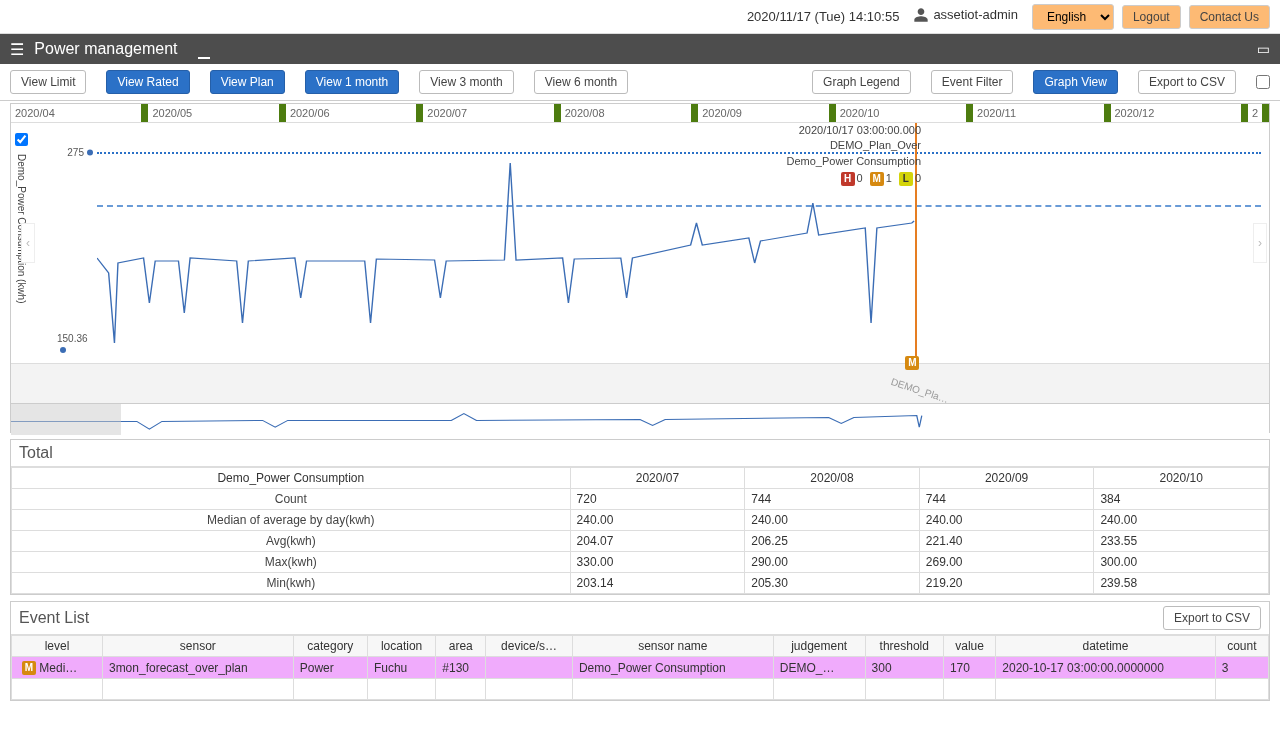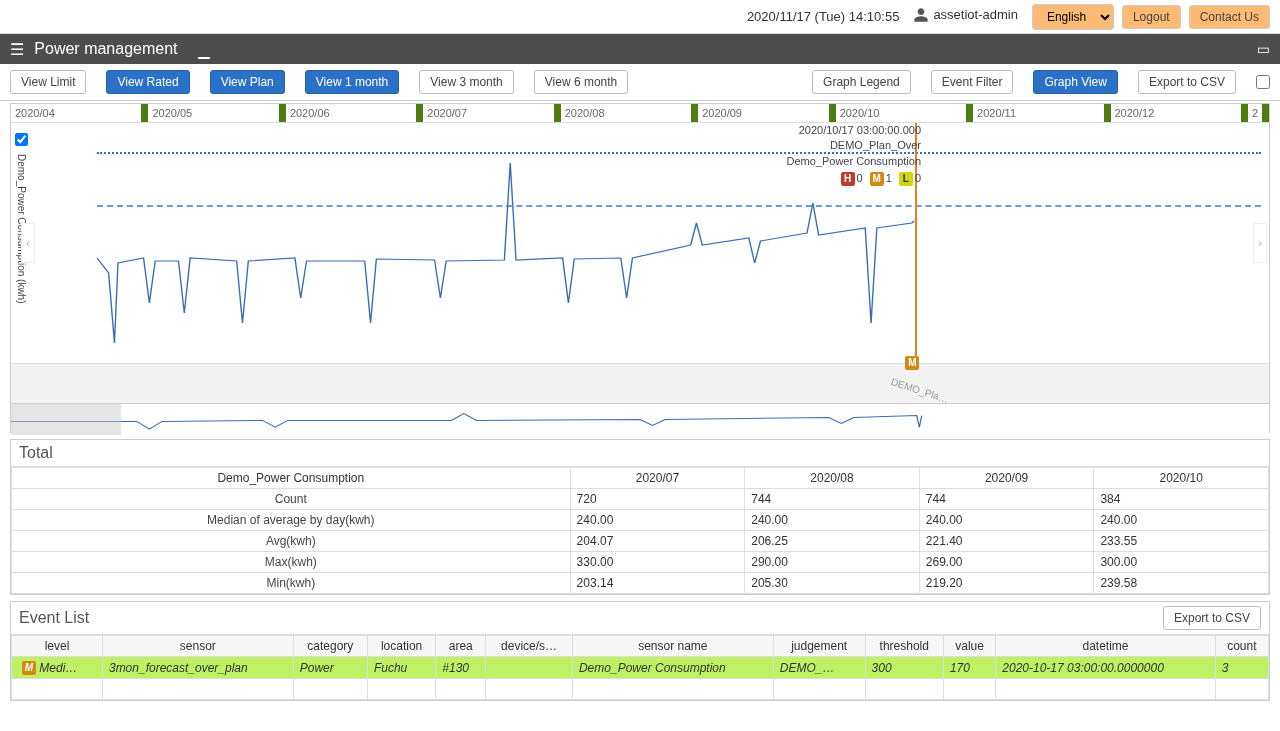--- a/index.html
+++ b/index.html
@@ -45,21 +45,21 @@
   .m-label { position: absolute; top: 12px; font-size: 10px; color: #999; transform: translateX(-50%) rotate(18deg); transform-origin: left top; }
   .overview { height: 32px; border-top: 1px solid #ccc; background: #fff; position: relative; }
   .overview .range { position: absolute; left: 0; width: 110px; top: 0; bottom: 0; background: #ccc; opacity: .5; }
   .panel { border: 1px solid #ccc; margin: 0 10px 6px 10px; background: #fff; }
   .panel-title { font-size: 16px; color: #555; padding: 4px 8px; border-bottom: 1px solid #ddd; display:flex; justify-content:space-between; align-items:center;}
   table { width: 100%; border-collapse: collapse; font-size: 12px; }
   th, td { border: 1px solid #ddd; padding: 3px 6px; text-align: left; color: #333; }
   .total-table th.rowhdr { text-align: center; font-weight: normal; color: #444; }
   .total-table thead th { text-align: center; font-weight: normal; }
   .evt-table th { background: #f7f7f7; font-weight: normal; text-align: center; }
-  .evt-row-warn td { background: #bef264; font-style: italic; }
+  .evt-row-warn td { background: #f0abfc; }
   .evt-lvl-cell { white-space: nowrap; }
   .ellipsis { white-space: nowrap; overflow: hidden; text-overflow: ellipsis; max-width: 60px; display: inline-block; vertical-align: middle; }
   .layout-icon { font-size: 14px; }
 </style>
 </head>
 <body>
 
 <div class="topbar">
   <span class="dt">2020/11/17 (Tue) 14:10:55</span>
   <span class="user">
@@ -111,20 +111,24 @@
     <div class="month-cell">2020/09</div>
     <div class="month-cell">2020/10</div>
     <div class="month-cell">2020/11</div>
     <div class="month-cell">2020/12</div>
     <div class="month-cell" style="flex:0 0 10px">2</div>
   </div>
   <div class="graph-body">
     <div class="ylabel">
       <input type="checkbox" checked="" style="">
       <span>Demo_Power Consumption (kwh)</span>
+    </div>
+    <div class="yaxis">
+      <div class="ytick" style="top:12%"><span>275</span><span class="ytick-dot"></span></div>
+      <div class="ytick" style="top:92%"><span>150.36</span><span class="ytick-dot"></span></div>
     </div>
     <div class="plot">
       <div class="nav-arrow nav-left">‹</div>
       <div class="nav-arrow nav-right">›</div>
       <div class="threshold-line" style="top:12%"></div>
       <div class="plan-line" style="top:34%"></div>
       <svg width="100%" height="100%" preserveAspectRatio="none" viewBox="0 0 1000 240">
         <polyline fill="none" stroke="#3b6db5" stroke-width="1.2" points="0,135 10,150 15,220 18,140 40,135 45,180 50,138 70,138 75,190 80,135 120,138 125,200 130,138 170,135 175,175 180,138 230,138 235,200 240,136 290,137 295,175 300,138 350,137 355,40 360,137 400,135 405,180 410,136 450,135 455,175 460,135 510,122 515,100 520,122 560,115 565,140 570,118 610,110 615,80 620,112 660,105 665,200 670,105 700,100 702,98"></polyline>
       </svg>
       <div class="cursor-line" style="left:70.3%"></div>

